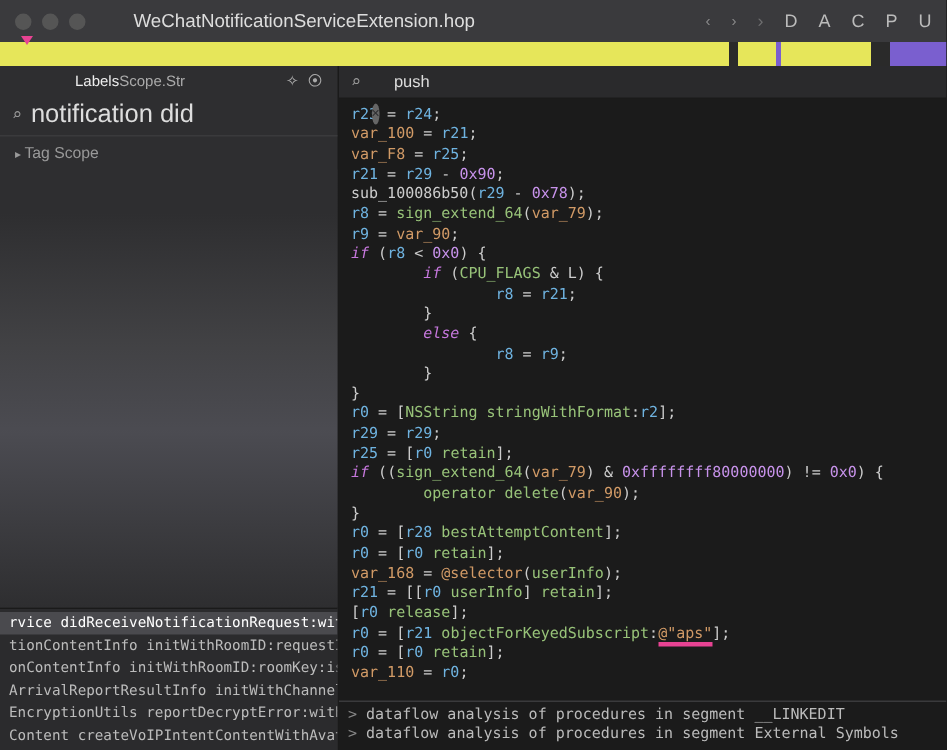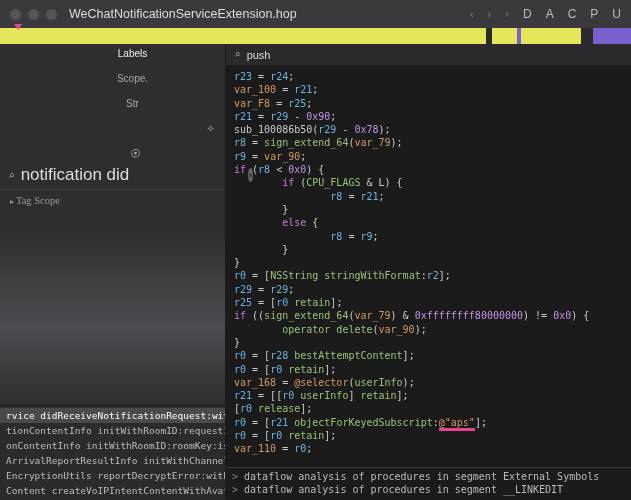--- a/index.html
+++ b/index.html
@@ -13,21 +13,21 @@
     overflow: hidden;
     position: relative;
   }
   
   .titlebar {
     height: 28px;
     background: #3a3a3d;
     display: flex;
     align-items: center;
     padding: 12px 10px;
-    gap: 4px;
+    gap: 24px;
   }
   .traffic-lights { display: flex; gap: 7px; margin-right: 8px; }
   .dot { width: 11px; height: 11px; border-radius: 50%; background: #555; }
   .title { color: #ddd; font-family: -apple-system, sans-serif; font-size: 12.5px; font-weight: 500; flex: 1; }
   .title-right { display: flex; gap: 14px; color: #bbb; font-family: -apple-system, sans-serif; font-size: 12px; align-items: center; }
   .title-right span { cursor: pointer; }
   .chev { font-size: 10px; opacity: .6; }
   
   .timeline {
     height: 16px;
@@ -44,44 +44,43 @@
   .content { display: flex; height: calc(100% - 28px - 16px); }
   .left {
     width: 226px;
     background: #2e2e30;
     display: flex;
     flex-direction: column;
     border-right: 1px solid #1a1a1a;
     position: relative;
   }
   .tabbar {
-    display: flex; gap: 14px; padding: 4px 10px 2px 50px;
+    display: flex; gap: 0; padding: 4px 10px 2px 50px;
     font-family: -apple-system, sans-serif; font-size: 10px; color: #aaa;
     align-items: center;
-    flex-direction: column;
   }
   .tabbar .tab { cursor: pointer; }
   .tabbar .tab.active { color: #eee; }
   .tabbar .star { margin-left: auto; }
   .searchrow {
     display: flex; align-items: center; padding: 4px 8px; gap: 6px;
     border-bottom: 1px solid #3a3a3c;
   }
   .searchrow .icon { color: #999; font-size: 11px; }
   .searchrow input {
     background: transparent; border: none; color: #ddd; flex: 1;
     font-family: -apple-system, sans-serif; font-size: 17px; outline: none;
   }
   .searchrow .clear {
     width: 14px; height: 14px; border-radius: 50%; background: #666;
     color: #2e2e30; display: flex; align-items: center; justify-content: center;
     font-size: 9px; cursor: pointer;
   }
   .tagscope {
-    padding: 5px 10px; color: #999; font-family: Liberation Serif, serif;
+    padding: 5px 10px; color: #999; font-family: Liberation Sans, sans-serif;
     font-size: 10.5px; cursor: pointer;
   }
   .tagscope::before { content: "▸ "; font-size: 8px; }
   .filler { flex: 1; background: linear-gradient(180deg,#2e2e30 0%,#2e2e30 10%,#4a4a4d 40%,#585860 60%,#2e2e30 100%); opacity: .7; }
   .results {
     background: #2b2b2d;
     border-top: 1px solid #1a1a1a;
     font-family: "SF Mono","Menlo",monospace;
     font-size: 9.5px;
     color: #bcbcbc;
@@ -97,32 +96,32 @@
   .right {
     flex: 1; display: flex; flex-direction: column;
     background: #1b1b1b;
   }
   .codesearch {
     display: flex; align-items: center; padding: 4px 8px; gap: 6px;
     background: #2a2a2c; border-bottom: 1px solid #1a1a1a;
   }
   .codesearch input {
     background: transparent; border: none; color: #ddd; flex: 1;
-    font-family: -apple-system, sans-serif; font-size: 11px; outline: none;
+    font-family: -apple-system, sans-serif; font-size: 11px; outline: none; margin-left: 16px;
   }
   .code {
     flex: 1; overflow: auto; padding: 4px 0 4px 8px;
     font-size: 10px; line-height: 13.3px; white-space: pre;
     color: #ccc;
   }
   .code .ln { display: block; }
   .k-blue { color: #6fb3e0; }
   .k-orange { color: #d19a66; margin-top: 16px; }
   .k-green { color: #98c379; }
-  .k-key { color: #c678dd; }
+  .k-key { color: #c678dd; font-style: italic; }
   .k-mag { color: #c792ea; }
   .hl {
     border-bottom: 3px solid #e84393; padding-bottom: 0px;
   }
   .console {
     border-top: 1px solid #3a3a3c;
     background: #1b1b1b;
     padding: 2px 6px 4px;
     font-size: 10px; line-height: 13px; white-space: pre;
     color: #bbb;
@@ -179,15 +178,15 @@
         <div class="row">Content createVoIPIntentContentWithAvatarData:is…</div>
       </div>
   </div>
 
   <div class="right">
     <div class="codesearch">
       <span class="icon" style="color:#999">⌕</span>
       <input value="push" style="">
     </div>
     <div class="code" id="code"><span class="ln"><span class="k-blue">r23</span> = <span class="k-blue">r24</span>;</span><span class="ln"><span class="k-orange">var_100</span> = <span class="k-blue">r21</span>;</span><span class="ln"><span class="k-orange">var_F8</span> = <span class="k-blue">r25</span>;</span><span class="ln"><span class="k-blue">r21</span> = <span class="k-blue">r29</span> - <span class="k-mag">0x90</span>;</span><span class="ln">sub_100086b50(<span class="k-blue">r29</span> - <span class="k-mag">0x78</span>);</span><span class="ln"><span class="k-blue">r8</span> = <span class="k-green">sign_extend_64</span>(<span class="k-orange">var_79</span>);</span><span class="ln"><span class="k-blue">r9</span> = <span class="k-orange">var_90</span>;</span><span class="ln"><span class="k-key">if</span> (<span class="k-blue">r8</span> &lt; <span class="k-mag">0x0</span>) {</span><span class="ln">        <span class="k-key">if</span> (<span class="k-green">CPU_FLAGS</span> &amp; L) {</span><span class="ln">                <span class="k-blue">r8</span> = <span class="k-blue">r21</span>;</span><span class="ln">        }</span><span class="ln">        <span class="k-key">else</span> {</span><span class="ln">                <span class="k-blue">r8</span> = <span class="k-blue">r9</span>;</span><span class="ln">        }</span><span class="ln">}</span><span class="ln"><span class="k-blue">r0</span> = [<span class="k-green">NSString</span> <span class="k-green">stringWithFormat</span>:<span class="k-blue">r2</span>];</span><span class="ln"><span class="k-blue">r29</span> = <span class="k-blue">r29</span>;</span><span class="ln"><span class="k-blue">r25</span> = [<span class="k-blue">r0</span> <span class="k-green">retain</span>];</span><span class="ln"><span class="k-key">if</span> ((<span class="k-green">sign_extend_64</span>(<span class="k-orange">var_79</span>) &amp; <span class="k-mag">0xffffffff80000000</span>) != <span class="k-mag">0x0</span>) {</span><span class="ln">        <span class="k-green">operator delete</span>(<span class="k-orange">var_90</span>);</span><span class="ln">}</span><span class="ln"><span class="k-blue">r0</span> = [<span class="k-blue">r28</span> <span class="k-green">bestAttemptContent</span>];</span><span class="ln"><span class="k-blue">r0</span> = [<span class="k-blue">r0</span> <span class="k-green">retain</span>];</span><span class="ln"><span class="k-orange">var_168</span> = <span class="k-orange">@selector</span>(<span class="k-green">userInfo</span>);</span><span class="ln"><span class="k-blue">r21</span> = [[<span class="k-blue">r0</span> <span class="k-green">userInfo</span>] <span class="k-green">retain</span>];</span><span class="ln">[<span class="k-blue">r0</span> <span class="k-green">release</span>];</span><span class="ln"><span class="k-blue">r0</span> = [<span class="k-blue">r21</span> <span class="k-green">objectForKeyedSubscript</span>:<span class="k-orange hl">@"aps"</span>];</span><span class="ln"><span class="k-blue">r0</span> = [<span class="k-blue">r0</span> <span class="k-green">retain</span>];</span><span class="ln"><span class="k-orange">var_110</span> = <span class="k-blue">r0</span>;</span></div>
-    <div class="console" id="console"><div class="ln">dataflow analysis of procedures in segment External Symbols</div><div class="ln">dataflow analysis of procedures in segment __LINKEDIT</div></div>
+    <div class="console" id="console"><div class="ln">dataflow analysis of procedures in segment __LINKEDIT</div><div class="ln">dataflow analysis of procedures in segment External Symbols</div></div>
   </div>
 </div>
 
 </body></html>

